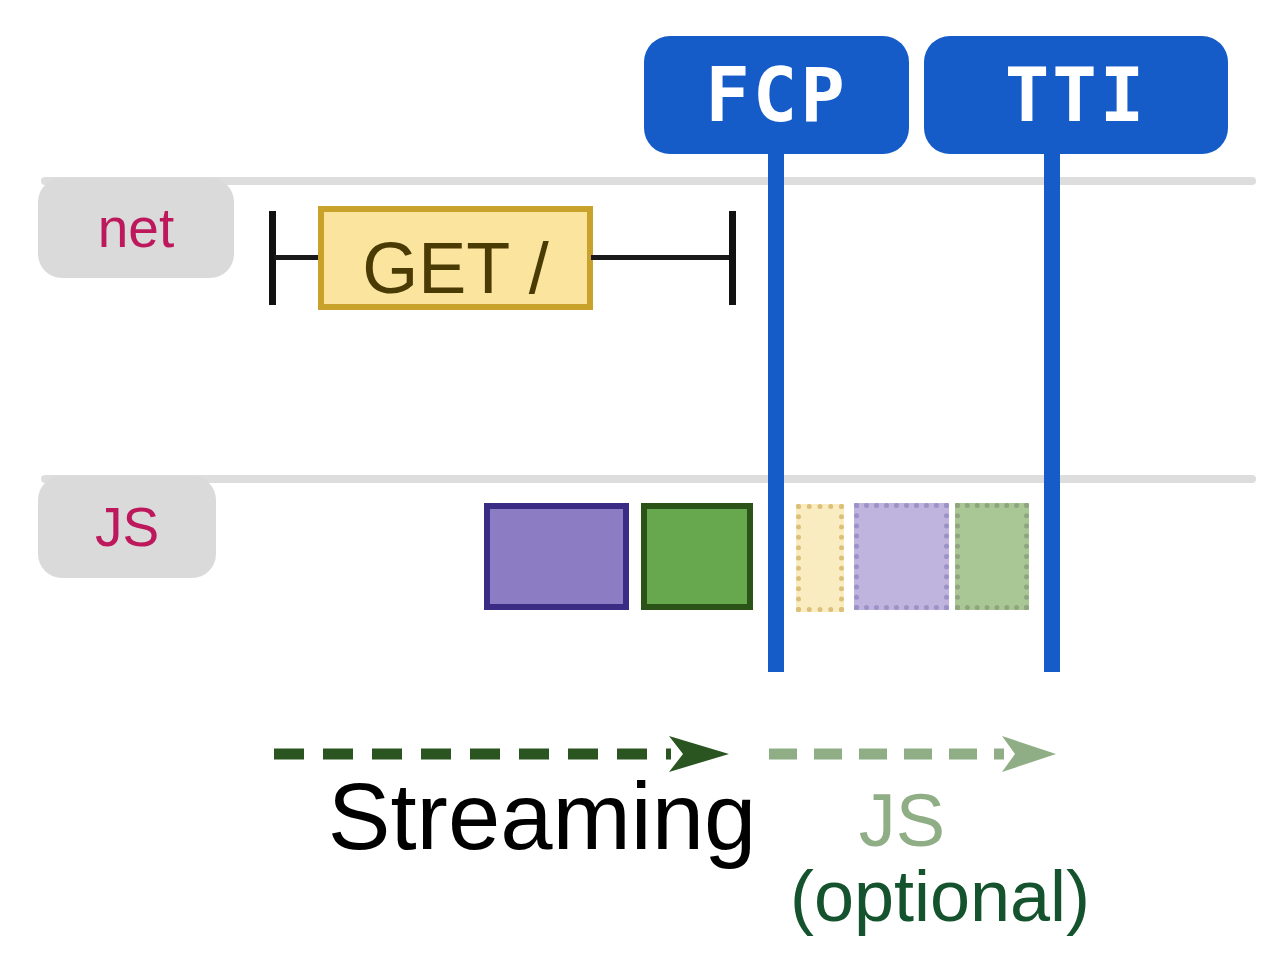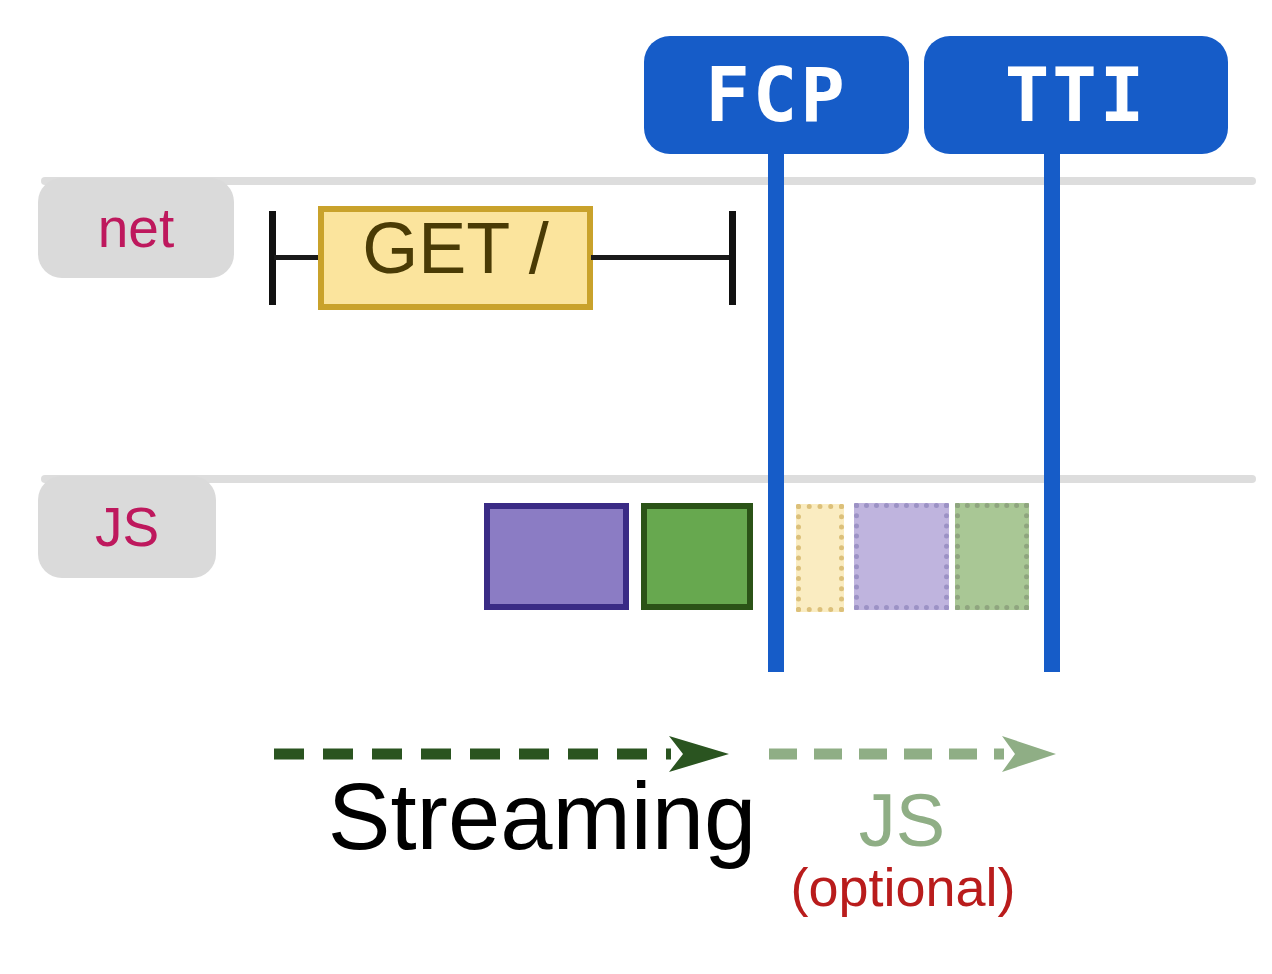--- a/index.html
+++ b/index.html
@@ -28,40 +28,40 @@
                       font-size:74px;letter-spacing:3px;line-height:1;}
   
   .tick{position:absolute;width:7px;height:94px;top:211px;background:#111111;}
   .tick.start{left:253px;}
   .tick.end{left:713px;}
   .req-line{position:absolute;top:255px;height:5px;background:#1a1a1a;}
   .req-line.left{left:258px;width:46px;}
   .req-line.right{left:575px;width:140px;}
   .req-box{position:absolute;left:302px;top:206px;width:275px;height:104px;
            background:#fbe49d;border:6px solid #000000;box-sizing:border-box;
-           display:flex;align-items:flex-start;justify-content:center;}
+           display:flex;align-items:flex-end;justify-content:center;}
   .req-box .req-label{color:#4a3b05;font-size:72px;line-height:1;}
   
   .block{position:absolute;top:503px;height:107px;box-sizing:border-box;}
   .block.solid{border-width:6px;border-style:solid;}
   .block.faded{border-width:5px;border-style:dotted;}
   .block.b1{left:468px;width:145px;}
   .block.b2{left:625px;width:112px;}
   .block.b3{left:780px;width:48px;top:504px;height:108px;}
   .block.b4{left:838px;width:95px;}
   .block.b5{left:939px;width:74px;}
   
   .arrow-svg{position:absolute;height:40px;}
   .arrow-svg.streaming{left:250px;top:736px;width:470px;}
   .arrow-svg.jsopt{left:748px;top:736px;width:300px;}
   
   .phase-label{position:absolute;line-height:1;white-space:nowrap;transform:translateX(-50%);}
   .phase-label.streaming{left:526px;top:770px;font-size:94px;color:#000000;}
   .phase-label.jsname{left:886px;top:784px;font-size:74px;color:#8fae85;}
-  .phase-label.optional{left:887px;top:860px;font-size:54px;color:#b91c1c;}
+  .phase-label.optional{left:924px;top:860px;font-size:72px;color:#14532d;}
 </style>
 </head>
 <body>
 
 <div class="canvas">
 
   <div class="lane-line net"></div>
   <div class="lane-line js"></div>
 
   <div class="stem fcp" style="background: rgb(22, 92, 200);"></div>

